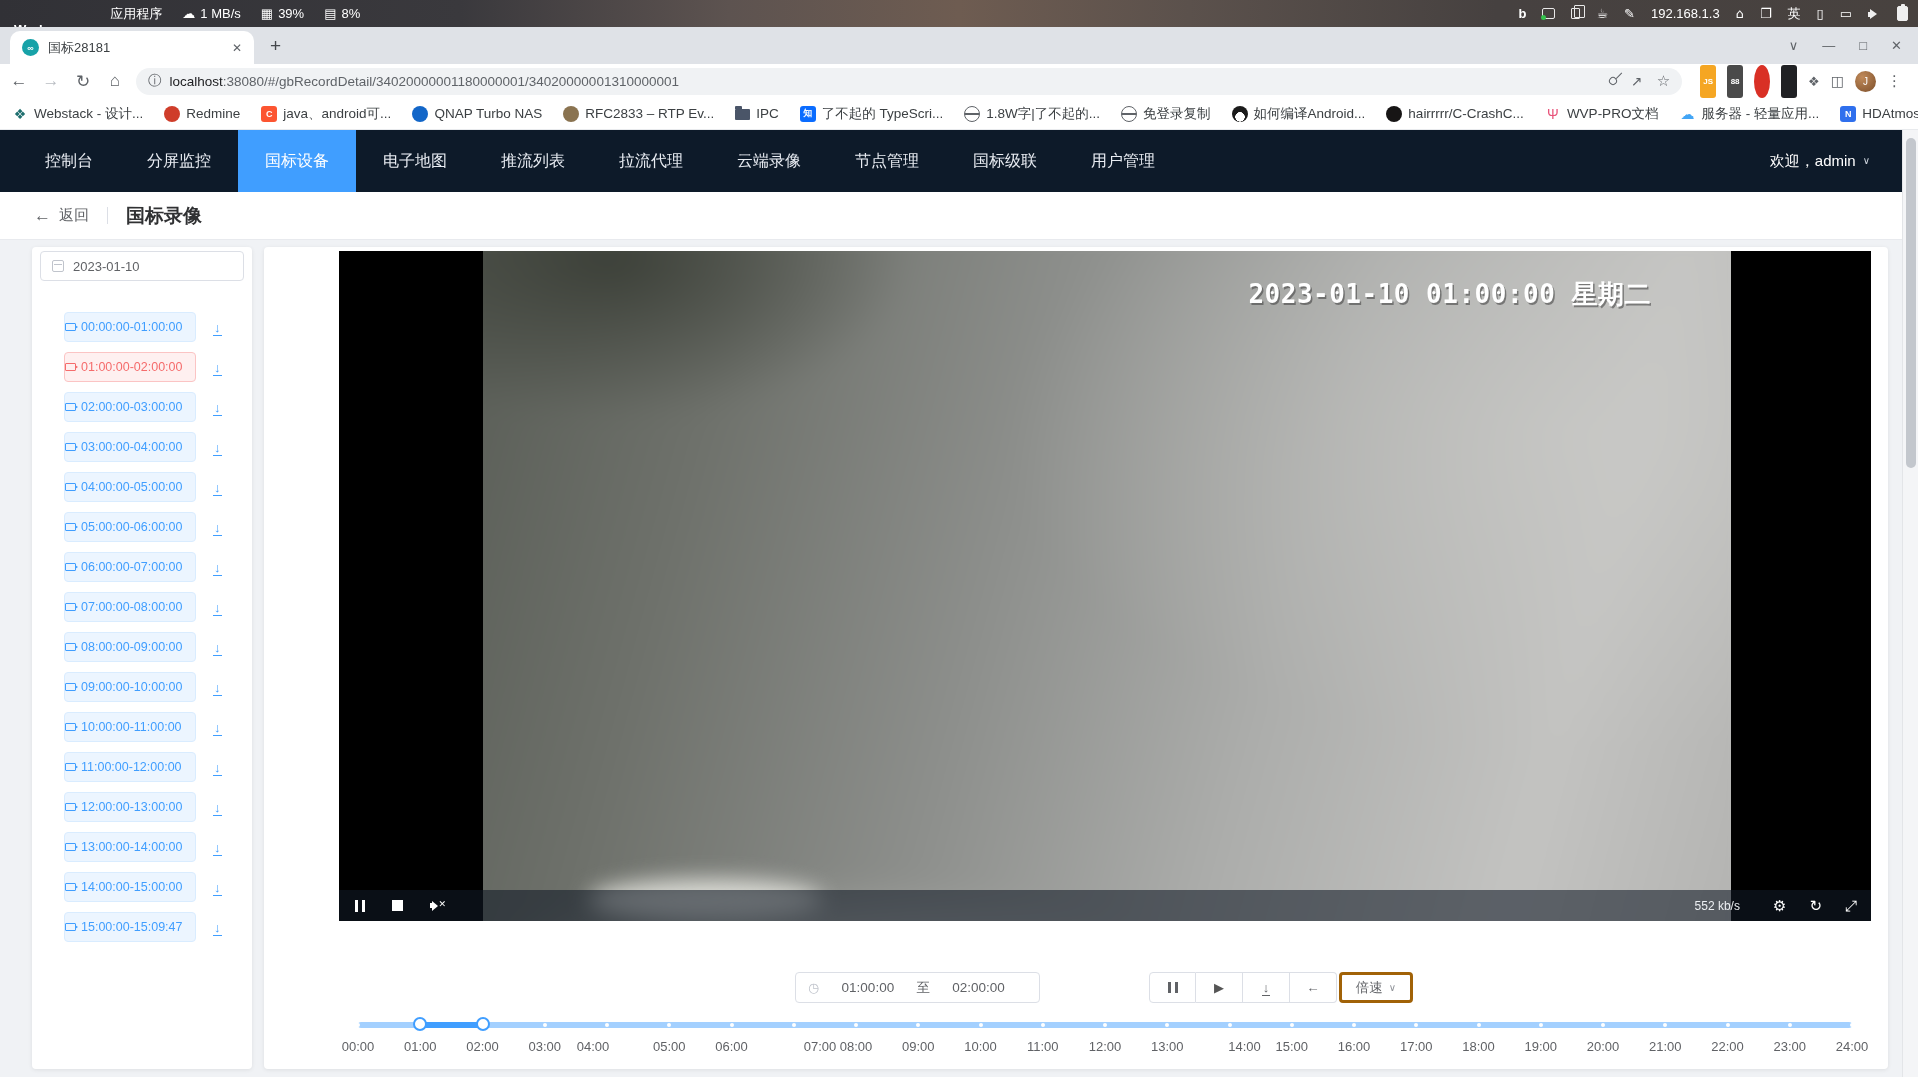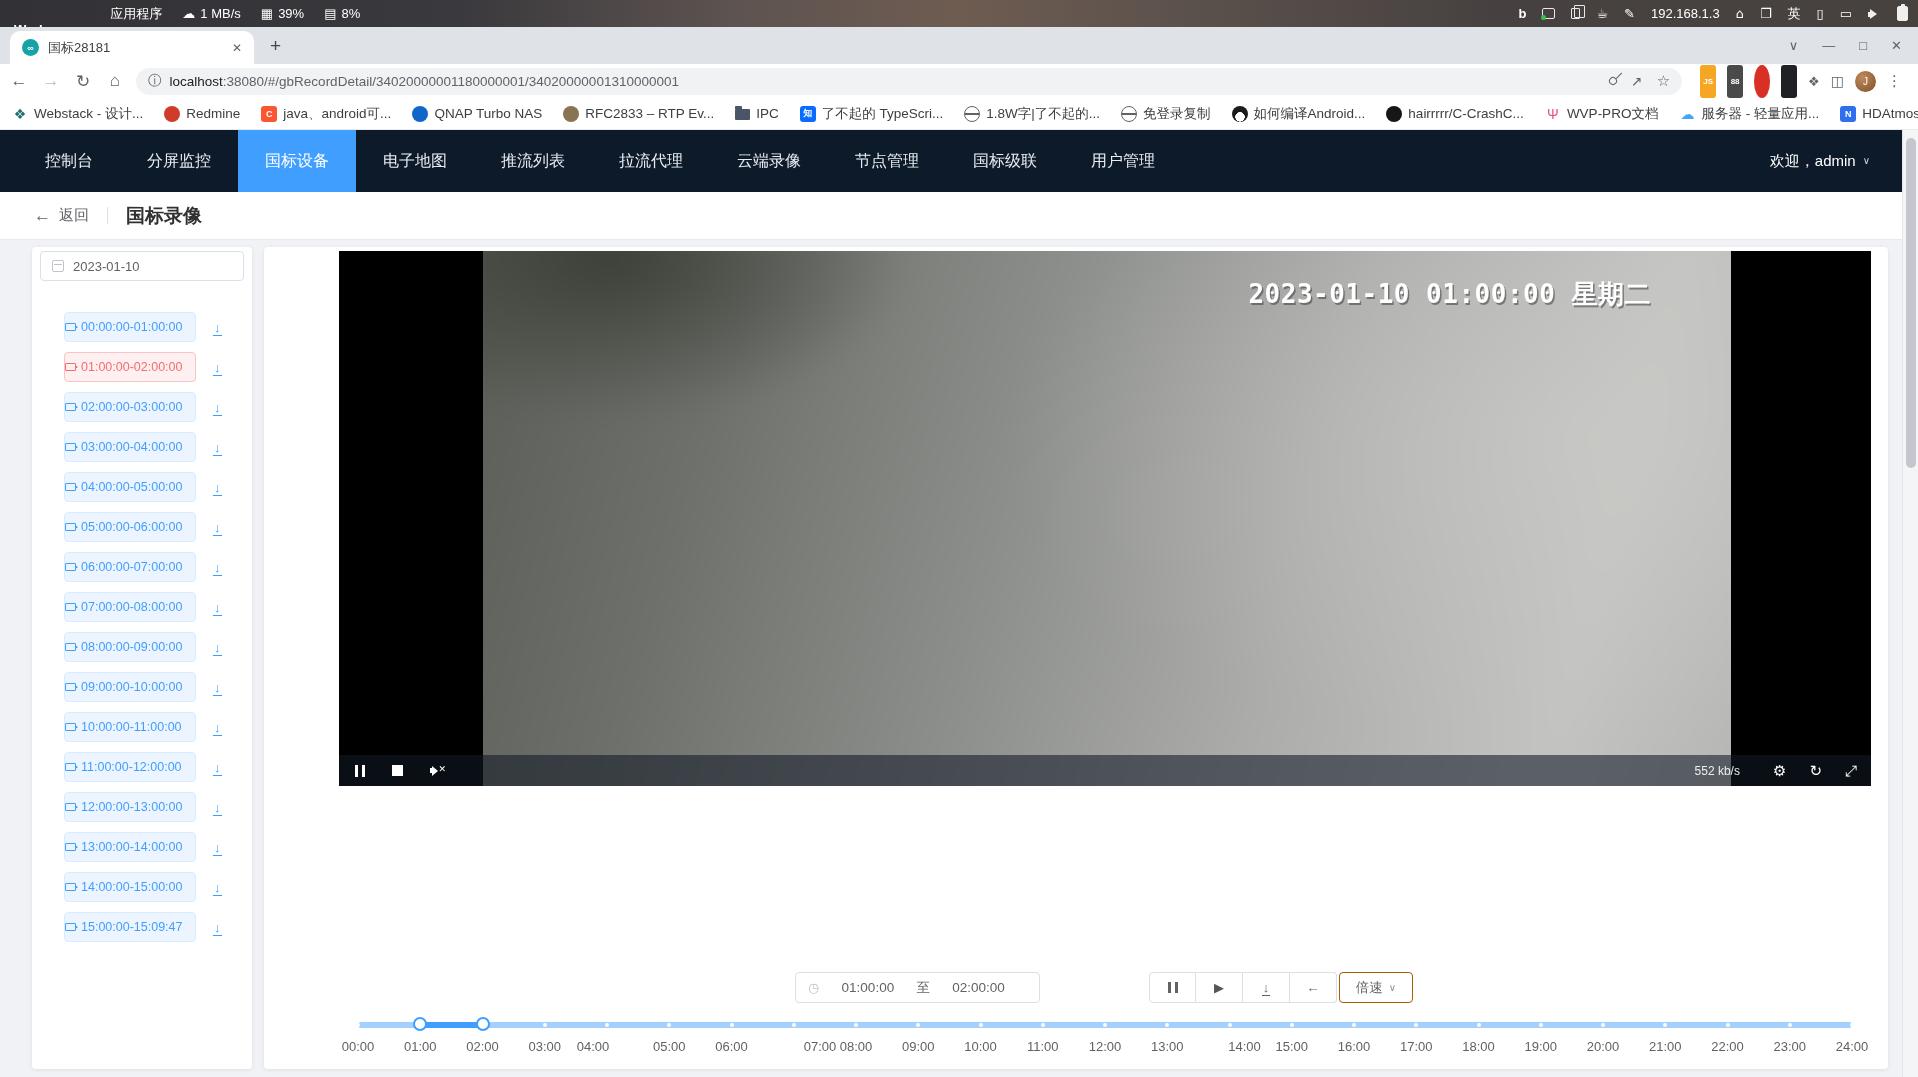--- a/index.html
+++ b/index.html
@@ -86,21 +86,21 @@
   .seg-row{ height:40px; display:flex; align-items:flex-start; padding-left:32px;}
   .seg-pill{ width:132px; height:30px; border-radius:4px; font-size:12.5px; display:flex; align-items:center; justify-content:flex-start; gap:5px;
         color:#409eff; background:#ecf5ff; border:1px solid #d9ecff; cursor:pointer; font-family:inherit;}
   .seg-pill.sel{ color:#f56c6c; background:#fef0f0; border-color:#fbc4c4;}
   .cam{ position:relative; width:11px; height:8px; border:1px solid currentColor; border-radius:1px; display:inline-block; flex:none;}
   .cam::after{ content:''; position:absolute; left:100%; top:1px; border-left:3.5px solid; border-top:2.5px solid transparent; border-bottom:2.5px solid transparent;}
   .seg-dl{ margin-left:17px; margin-top:6px; color:#409eff; cursor:pointer;}
   .dl-in{ display:inline-block; border-bottom:1.5px solid currentColor; padding:0 1px 0 1px; font-size:13px; font-weight:bold; line-height:15px;}
   
   .main-card{ position:absolute; left:264px; top:247px; width:1624px; height:822px; background:#fff; border-radius:4px; box-shadow:0 1px 4px rgba(0,0,0,.08);}
-  .player{ position:absolute; left:75px; top:4px; width:1532px; height:535px; background:#000; overflow:hidden;}
+  .player{ position:absolute; left:75px; top:4px; width:1532px; height:670px; background:#000; overflow:hidden;}
   .vframe{ position:absolute; left:144px; top:0; width:1248px; height:703px; overflow:hidden; background:#8d8f8c;}
   .vblur{ position:absolute; inset:-30px; filter:blur(14px);
     background:
       radial-gradient(430px 230px at 12% 5%, rgba(50,54,46,.8), rgba(50,54,46,0) 70%),
       radial-gradient(520px 150px at 28% 100%, rgba(236,235,229,.6), rgba(236,235,229,0) 70%),
       radial-gradient(760px 420px at 86% 28%, rgba(206,206,203,.5), rgba(206,206,203,0) 75%),
       linear-gradient(105deg,#575b54 0%,#6e716b 20%,#8d8f8c 42%,#acadab 62%,#c3c3c1 82%,#b1b1af 100%);}
   .smudge{ position:absolute; left:105px; top:628px; width:235px; height:42px; border-radius:50%; background:rgba(241,241,235,.8); filter:blur(11px);}
   .osd{ position:absolute; right:220px; top:26px; color:#fff; font-family:"DejaVu Sans Mono","Liberation Mono",monospace;
         font-size:26px; font-weight:bold; letter-spacing:.5px; text-shadow:1.5px 1.5px 0 rgba(60,60,60,.55);}
@@ -122,21 +122,21 @@
   .time-group{ position:absolute; left:531px; top:0; width:245px; height:31px; border:1px solid #dcdfe6; border-radius:4px;
         background:#fff; display:flex; align-items:center; font-size:13.5px; color:#606266; padding:0 12px;}
   .time-group .clock{ color:#c0c4cc; font-size:13px;}
   .tg-val{ flex:1; text-align:center;}
   .btn-group{ position:absolute; left:885px; top:0; display:flex; height:31px;}
   .ctl-btn{ width:47px; height:31px; background:#fff; border:1px solid #dcdfe6; border-left-width:0;
         display:flex; align-items:center; justify-content:center; color:#606266; cursor:pointer; font-family:inherit;}
   .ctl-btn:first-child{ border-left-width:1px; border-radius:4px 0 0 4px;}
   .ctl-btn:last-child{ border-radius:0 4px 4px 0;}
   .ctl-btn .tri{ font-size:13px; color:#555;}
-  .speed-btn{ position:absolute; left:1075px; top:0; width:74px; height:31px; background:#fff; border:1px solid #a16207; border-radius:4px;
+  .speed-btn{ position:absolute; left:1075px; top:0; width:74px; height:31px; background:#fff; border:3px solid #a16207; border-radius:4px;
         display:flex; align-items:center; justify-content:center; gap:6px; font-size:13.5px; color:#606266; cursor:pointer; font-family:inherit;}
   
   .rail{ position:absolute; left:94px; top:775px; width:1494px; height:6px; background:#a3d0ff; border-radius:3px; cursor:pointer;}
   .rail-range{ position:absolute; height:6px; background:#409eff; border-radius:3px; top:0;}
   .rail-dot{ position:absolute; width:4px; height:4px; border-radius:50%; background:#fff; top:1px;}
   .handle{ position:absolute; width:14px; height:14px; border-radius:50%; background:#fff; border:2px solid #409eff; top:-5px; cursor:grab;}
   .tl-labels{ position:absolute; left:94px; top:792px; width:1494px; height:20px; font-size:13px; color:#606266;}
   .tl-label{ position:absolute; transform:translateX(-50%); white-space:nowrap;}
   
   .pg-scroll{ position:absolute; right:0; top:130px; width:16px; bottom:0; background:#f4f5f7; border-left:1px solid #e3e5e8; z-index:5;}

